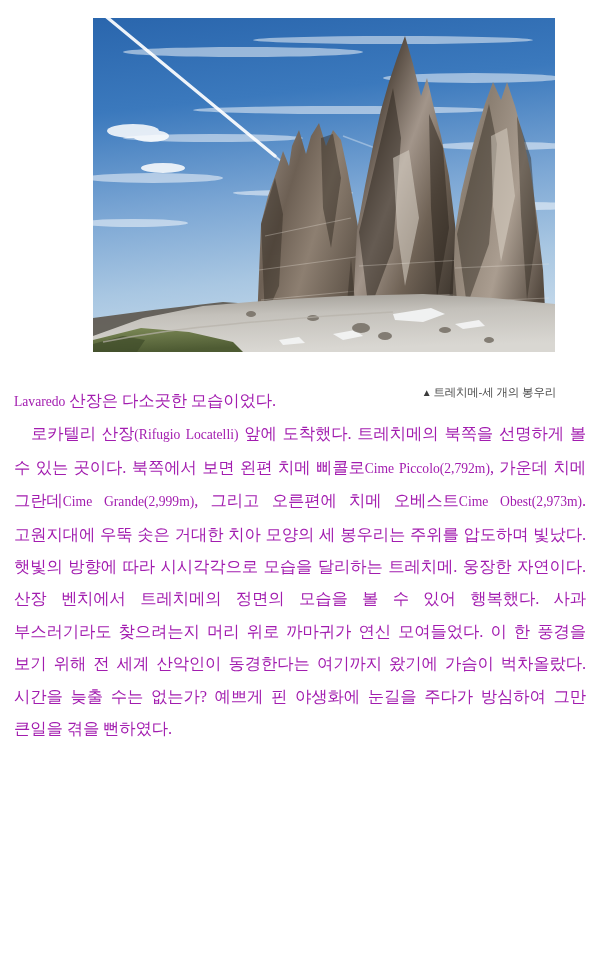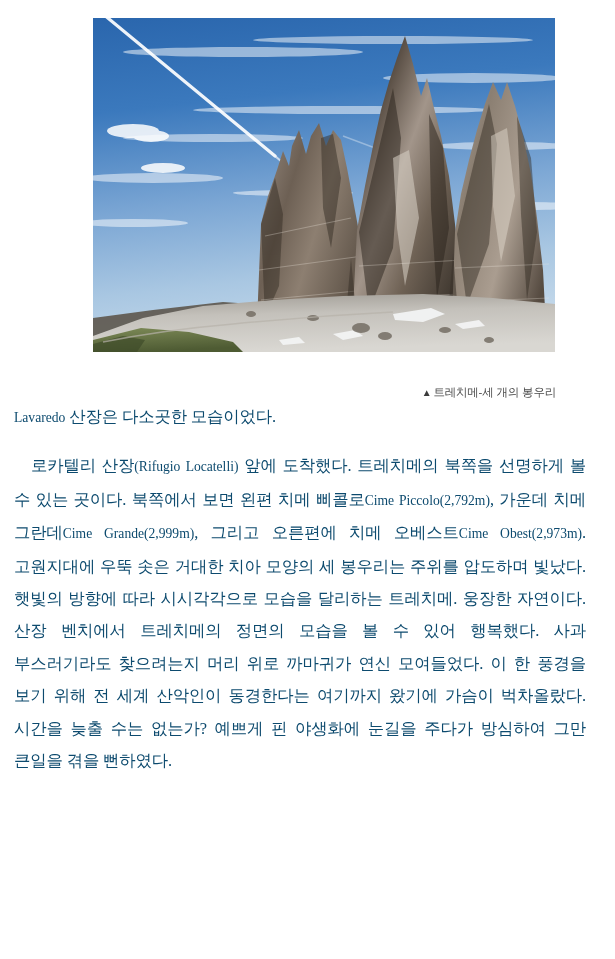--- a/index.html
+++ b/index.html
@@ -54,28 +54,28 @@
   }
 
   
   .article {
     position: absolute;
     left: 14px;
     top: 385px;
     width: 572px;
   }
   p.para {
-    margin: 16px 0 0 0;
+    margin: 0 0 0 0;
     font-size: 16.4px;
     line-height: 32.4px;
     text-align: justify;
     text-justify: inter-character;
     letter-spacing: -0.15px;
     word-break: keep-all;
-    color: #0c4a6e;
+    color: #a21caf;
   }
   p.para.indent {
     text-indent: 17px;
   }
   
   .lat {
     font-family: "Liberation Serif", "DejaVu Serif", serif;
     font-size: 13.6px;
     letter-spacing: 0;
   }

